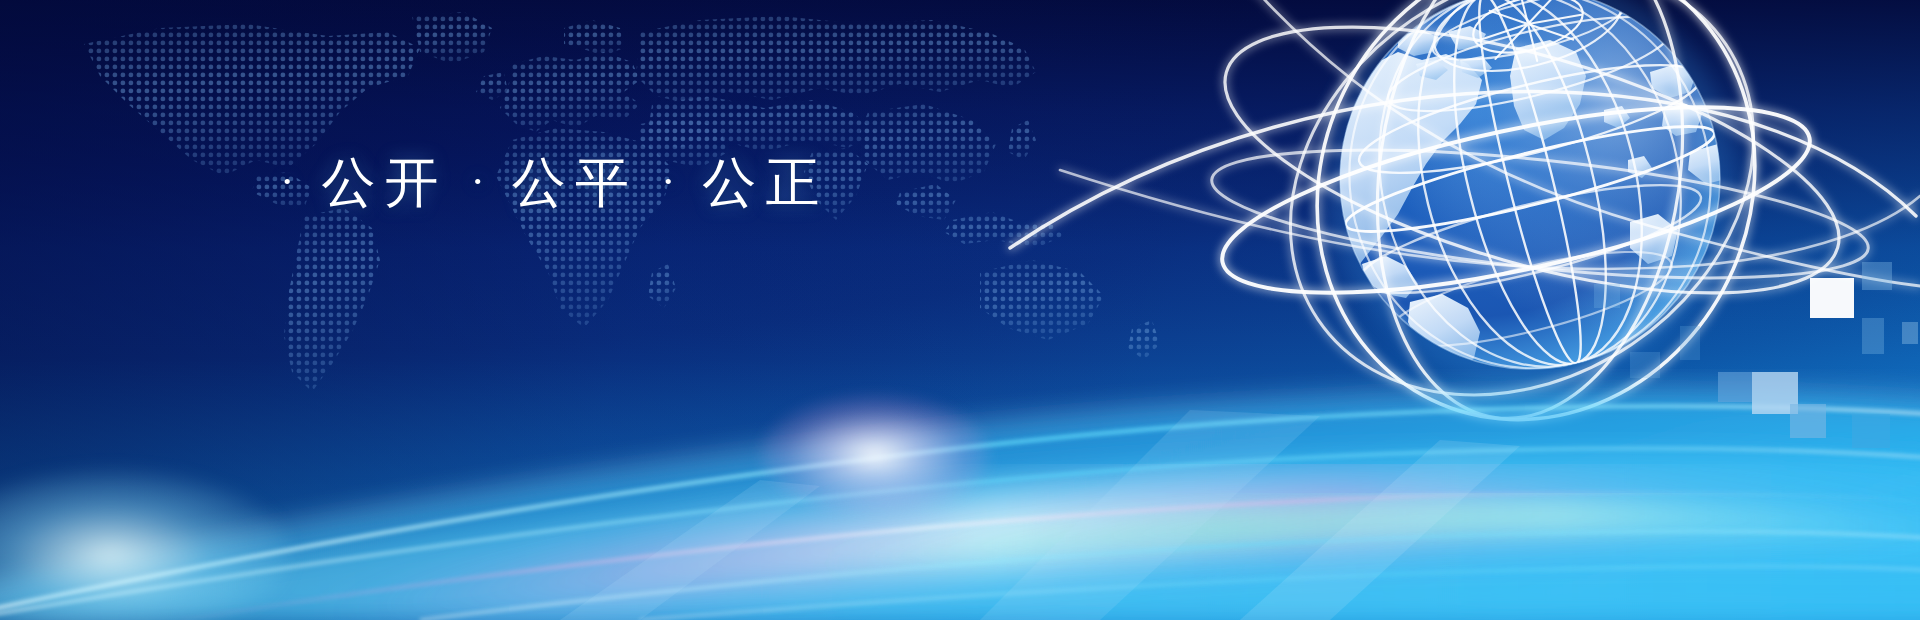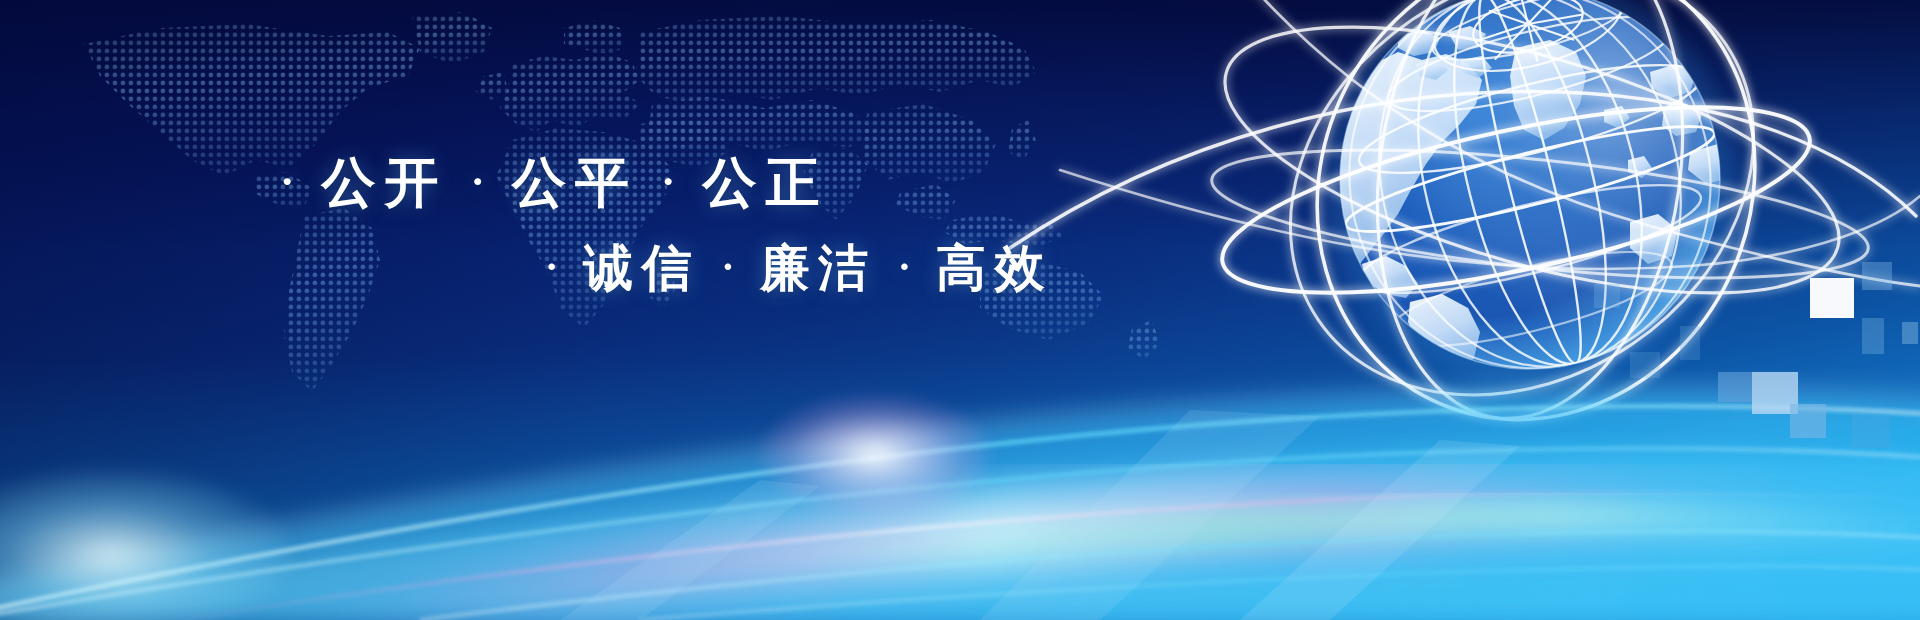--- a/index.html
+++ b/index.html
@@ -28,21 +28,21 @@
     background:linear-gradient(110deg, rgba(2,10,60,.55) 0%, rgba(4,20,85,.15) 35%, rgba(0,0,0,0) 60%);
   }
   
   .worldmap{position:absolute;left:40px;top:8px;width:1180px;height:400px;opacity:.55;}
   .worldmap svg{width:100%;height:100%;display:block;}
   
   .slogan{position:absolute;left:0;top:0;width:1130px;height:360px;}
   .line{
     position:absolute;color:#ffffff;white-space:nowrap;
     font-family:"Liberation Serif","DejaVu Serif",serif;
-    font-weight:700;letter-spacing:.17em;
+    font-weight:400;letter-spacing:.17em;
     text-shadow:0 0 18px rgba(120,200,255,.40), 0 2px 6px rgba(0,30,80,.55);
   }
   .line-1{left:280px;top:147px;font-size:54px;}
   .line-2{left:545px;top:235px;font-size:50px;}
   .line .sep{font-size:.80em;vertical-align:.12em;letter-spacing:.10em;}
   
   .globe-wrap{position:absolute;left:1130px;top:-36px;width:790px;height:470px;}
   .globe-wrap svg{width:100%;height:100%;display:block;overflow:visible;}
   
   .wave{position:absolute;left:0;bottom:0;width:1920px;height:330px;overflow:hidden;}
@@ -336,23 +336,15 @@
 
   <div class="slogan">
     <div class="line line-1">
       <span class="sep">·</span>
       <span>公开</span>
       <span class="sep">·</span>
       <span>公平</span>
       <span class="sep">·</span>
       <span>公正</span>
     </div>
-    <div class="line line-2">
-      <span class="sep">·</span>
-      <span>诚信</span>
-      <span class="sep">·</span>
-      <span>廉洁</span>
-      <span class="sep">·</span>
-      <span>高效</span>
-    </div>
   </div>
 
 </div>
 
 </body></html>

